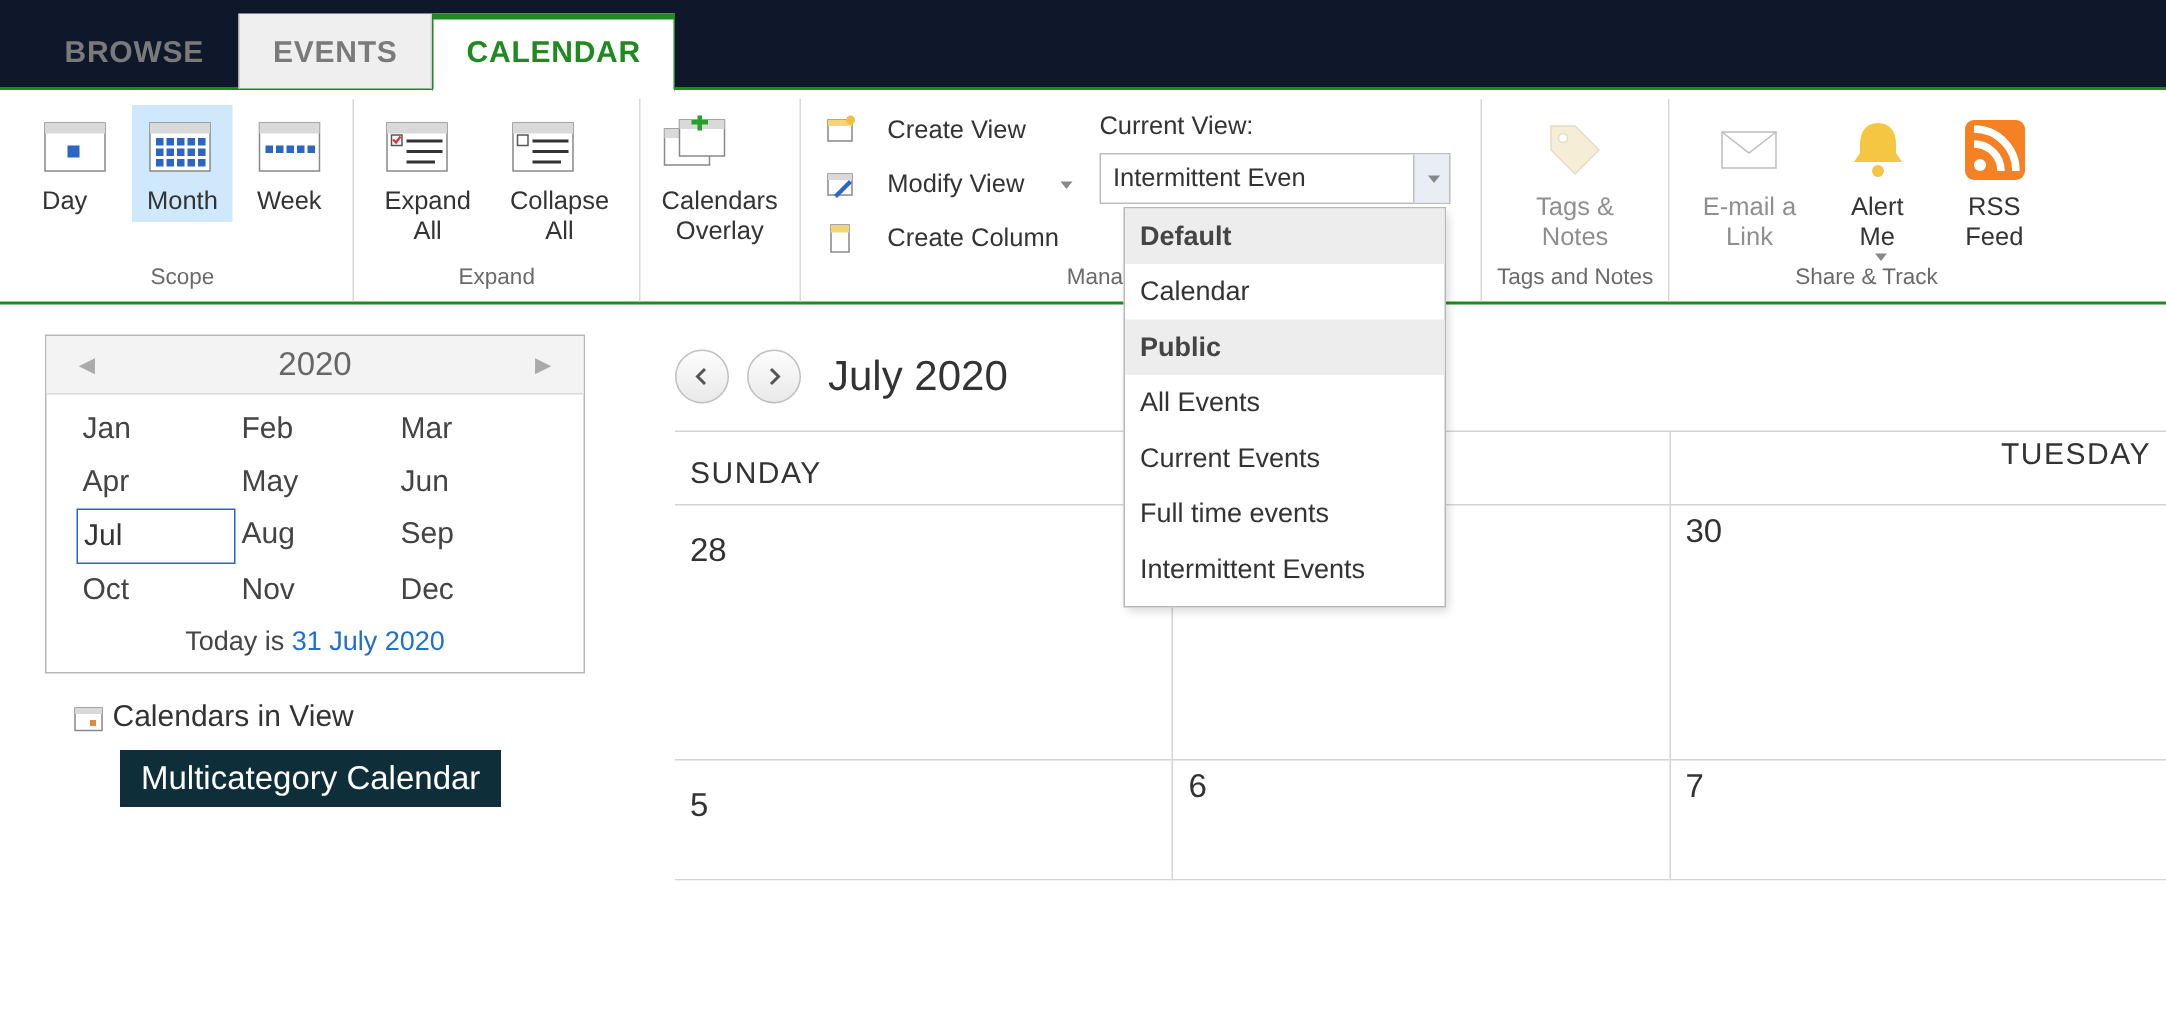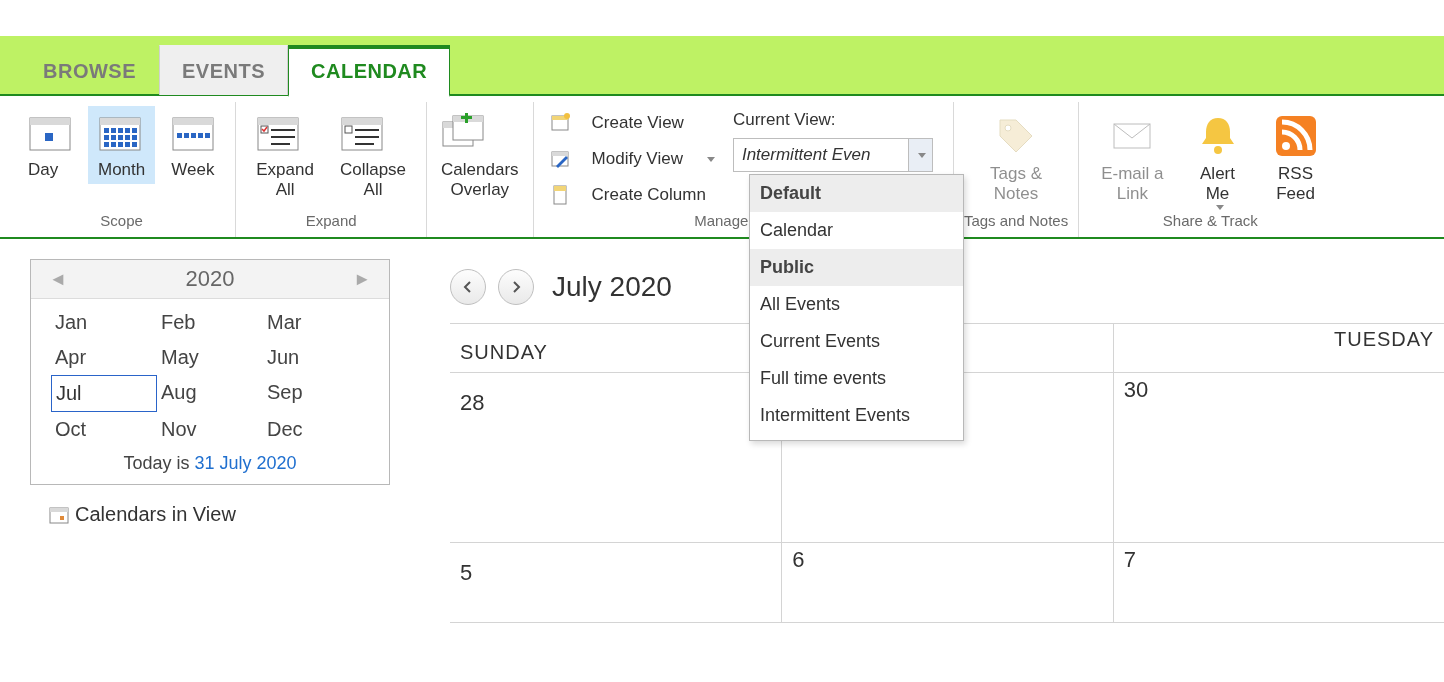--- a/index.html
+++ b/index.html
@@ -7,25 +7,24 @@
     margin: 0;
     font-family: "Segoe UI", Tahoma, Arial, sans-serif;
     font-size: 17px;
     color: #333;
     background: #fff;
     width: 1444px;
   }
   .tabbar {
     display: flex;
     align-items: flex-end;
-    background: #bef264;
+    background: #0f172a;
     border-bottom: 2px solid #1f8a1f;
     height: 60px;
     padding-left: 20px;
-    margin-top: 36px;
   }
   .tabbar .tab {
     padding: 14px 22px 12px 22px;
     font-size: 20px;
     font-weight: 600;
     color: #7a7a7a;
     letter-spacing: 0.5px;
     cursor: pointer;
     border: 1px solid transparent;
     border-bottom: none;
@@ -120,31 +119,30 @@
     flex-direction: column;
     gap: 8px;
     padding: 4px 10px 0 6px;
     position: relative;
   }
   .currentview-label {
     font-size: 17px;
     color: #333;
   }
   .currentview-select {
-    width: 200px;
+    width: 234px;
     height: 34px;
     border: 1px solid #bdbdbd;
     display: flex;
     align-items: center;
     justify-content: space-between;
     padding-left: 8px;
     font-size: 17px;
     background: #fff;
     cursor: pointer;
-    font-style: italic;
   }
   .currentview-select .dd-btn {
     width: 24px; height: 32px;
     background: #e9eef5;
     border-left: 1px solid #bdbdbd;
     display: flex; align-items: center; justify-content: center;
   }
   .bigicon-col {
     display:flex; flex-direction:column; align-items:center;
     padding: 6px 12px 0 12px; cursor:pointer;
@@ -569,20 +567,21 @@
     <div class="civ">
       <span class="icon">
         <svg viewBox="0 0 22 22">
             <rect x="2" y="4" width="18" height="15" fill="#fff" stroke="#888"></rect>
             <rect x="2" y="4" width="18" height="4" fill="#d9d9d9"></rect>
             <rect x="12" y="12" width="4" height="4" fill="#e08a3a"></rect>
           </svg>
       </span>
       <span>Calendars in View</span>
     </div>
+    <div class="civ-item">Multicategory Calendar</div>
   </div>
 
   <div class="big-cal">
     <div class="big-cal-head">
       <span class="navcircle">
         <svg width="14" height="14" viewBox="0 0 14 14">
             <path d="M9 2 L4 7 L9 12" stroke="#555" stroke-width="2" fill="none"></path>
           </svg>
       </span>
       <span class="navcircle">

